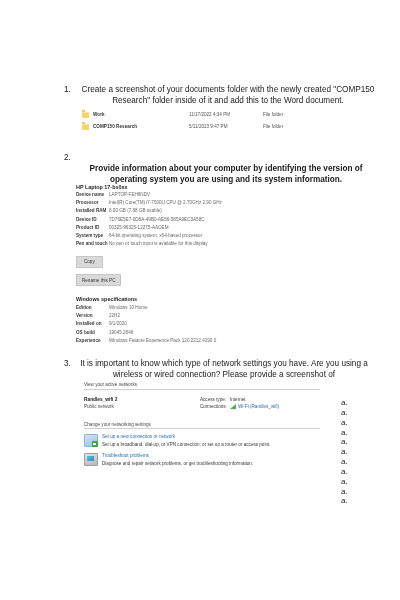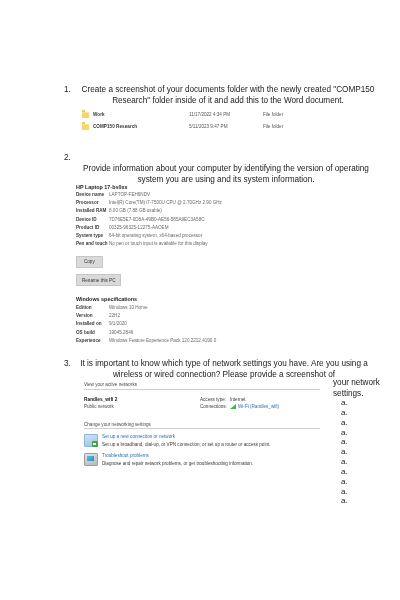--- a/index.html
+++ b/index.html
@@ -17,21 +17,21 @@
   .qnum{position:absolute;left:0;top:0;font-size:8.2px;color:#1a1a1a;}
   .qtext{display:block;text-align:center;}
 
   
   #q1{left:64px;top:84px;width:312px;}
   #q1 .body{margin-left:16px;}
 
   
   #q2{left:64px;top:152px;width:312px;}
   #q2 .num2{margin:0;}
-  #q2 .body{margin-left:12px;}
+  #q2 .body{margin-left:12px;font-weight:bold;}
 
   
   #q3{left:64px;top:358px;width:316px;}
   #q3 .body{margin-left:4px;}
 
   
   .explorer{position:absolute;left:82px;top:110px;width:252px;}
   .exrow{display:flex;align-items:center;height:9px;margin-bottom:3px;font-size:4.6px;}
   .folder-ico{
     width:7px;height:6px;margin-right:4px;flex:0 0 auto;
@@ -199,21 +199,20 @@
       <span class="slabel">Experience</span>
       <span class="sval">Windows Feature Experience Pack 120.2212.4190.0</span>
     </div>
   </div>
 
   <div class="qitem" id="q3">
     <span class="qnum">3.</span>
     <span class="body qtext">It is important to know which type of network settings you have. Are you using a wireless or wired connection? Please provide a screenshot of</span>
   </div>
 
-  <div class="tailtext">your network settings.</div>
 
   <div class="netpanel">
     <div class="net-head">View your active networks</div>
 
     <div class="net-body">
       <div class="net-left">
         <div class="net-ssid">Randles_wifi 2</div>
         <div class="net-type">Public network</div>
       </div>
       <div class="net-right">

